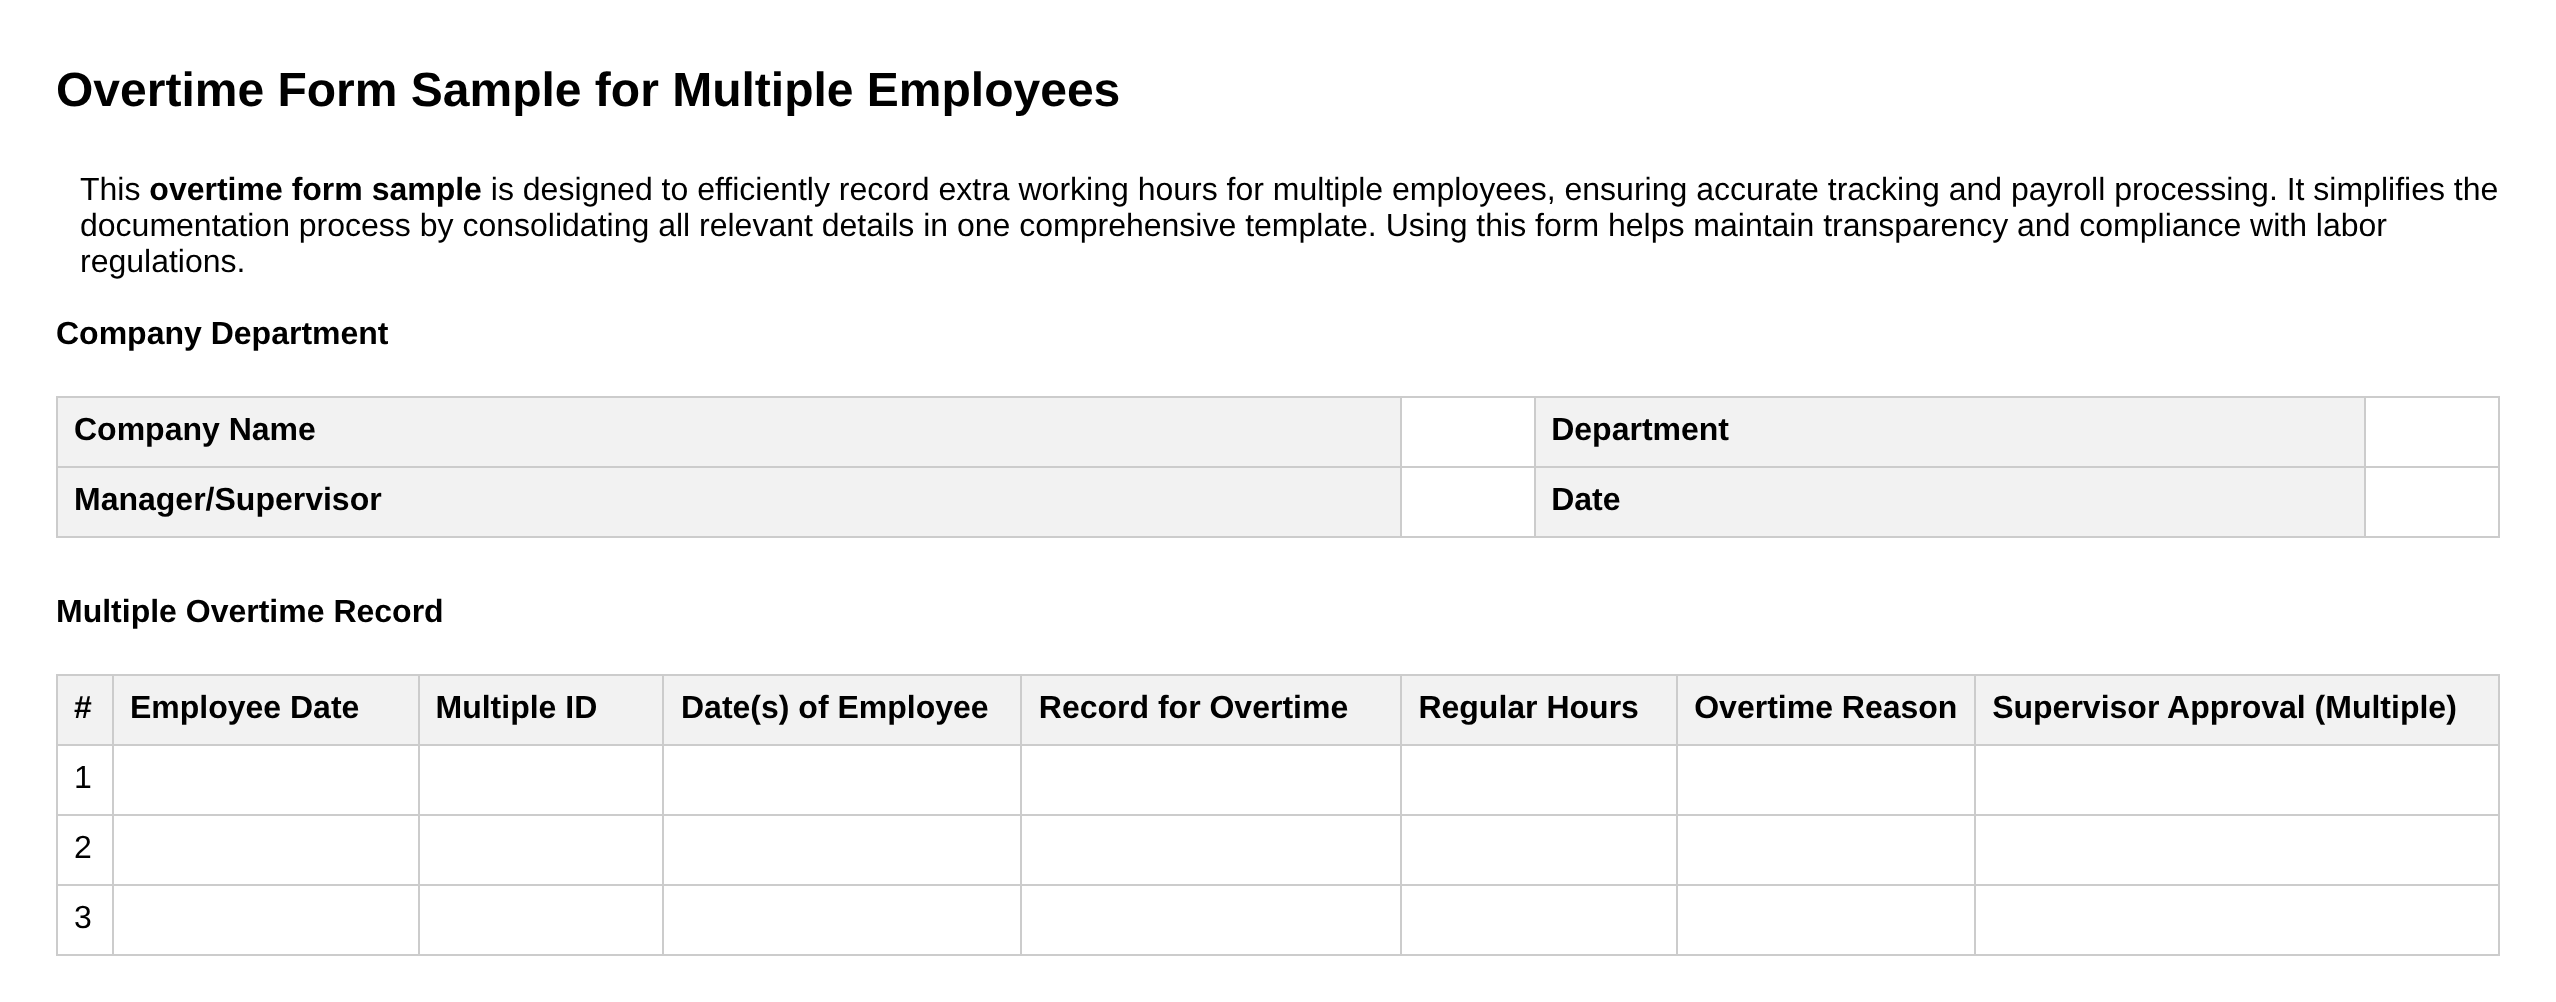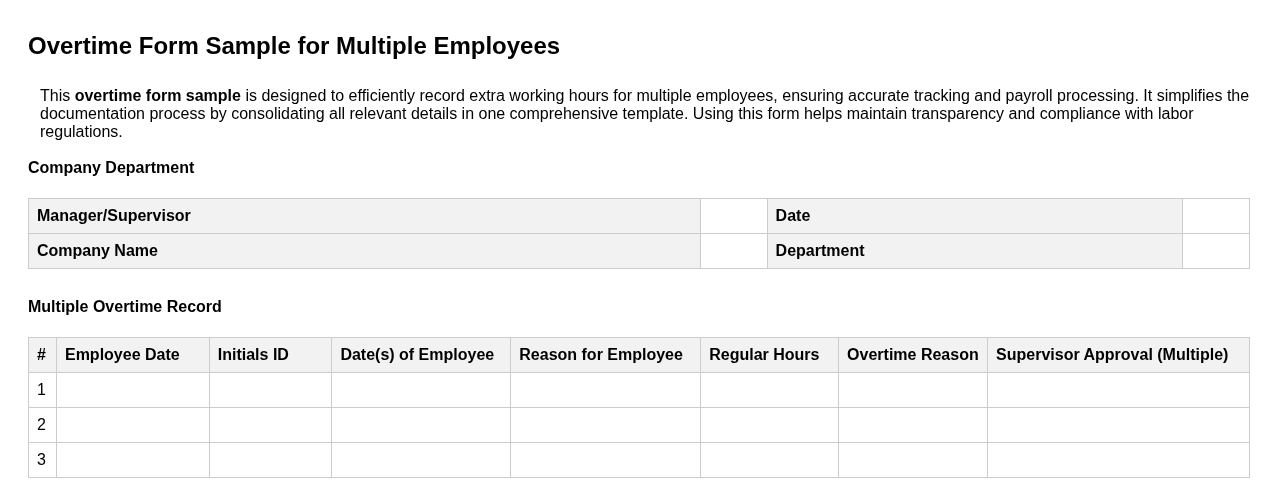--- a/index.html
+++ b/index.html
@@ -79,29 +79,29 @@
 
   <table id="company-table">
     <colgroup>
       <col style="width:671px">
       <col style="width:67px">
       <col style="width:415px">
       <col style="width:67px">
     </colgroup>
     <tbody>
         <tr>
+      <td class="label-cell">Company Name</td>
+      <td class="value-cell"></td>
+      <td class="label-cell">Department</td>
+      <td class="value-cell"></td>
+    </tr>
+    <tr>
       <td class="label-cell">Manager/Supervisor</td>
       <td class="value-cell"></td>
       <td class="label-cell">Date</td>
-      <td class="value-cell"></td>
-    </tr>
-    <tr>
-      <td class="label-cell">Company Name</td>
-      <td class="value-cell"></td>
-      <td class="label-cell">Department</td>
       <td class="value-cell"></td>
     </tr>
   </tbody>
     </table>
 
   <h3 class="section-title" id="records-title">Multiple Overtime Record</h3>
 
   <table id="records-table">
     <colgroup>
       <col style="width:28px">
@@ -110,23 +110,23 @@
       <col style="width:179px">
       <col style="width:190px">
       <col style="width:138px">
       <col style="width:149px">
       <col style="width:262px">
     </colgroup>
     <thead>
       <tr>
         <th>#</th>
         <th>Employee Date</th>
-        <th>Initials ID</th>
+        <th>Multiple ID</th>
         <th>Date(s) of Employee</th>
-        <th>Reason for Employee</th>
+        <th>Record for Overtime</th>
         <th>Regular Hours</th>
         <th>Overtime Reason</th>
         <th>Supervisor Approval (Multiple)</th>
       </tr>
     </thead>
     <tbody>
       <tr>
         <td>1</td>
         <td></td>
         <td></td>

